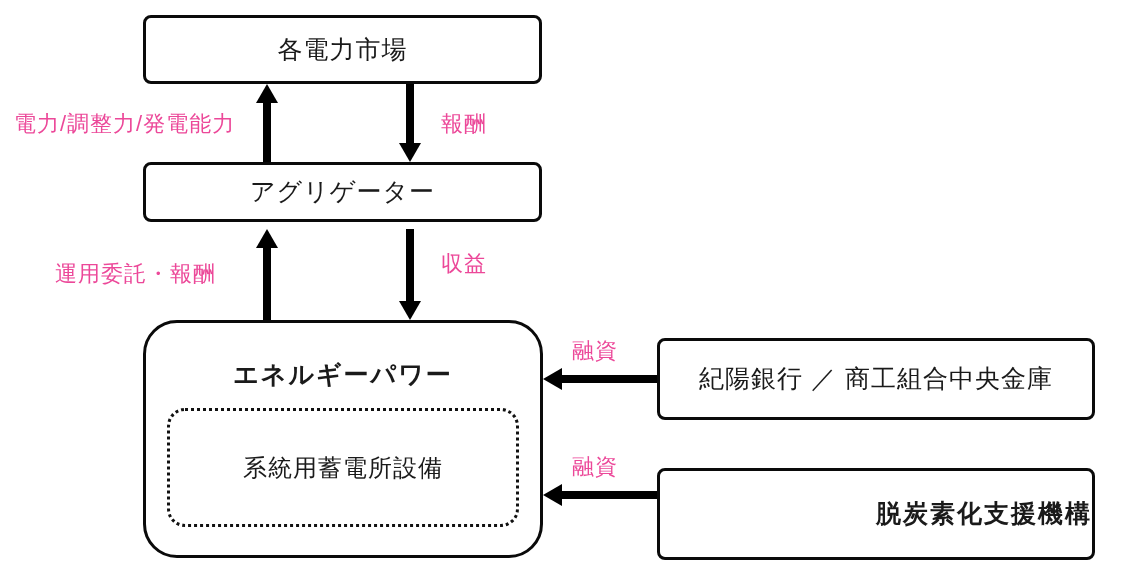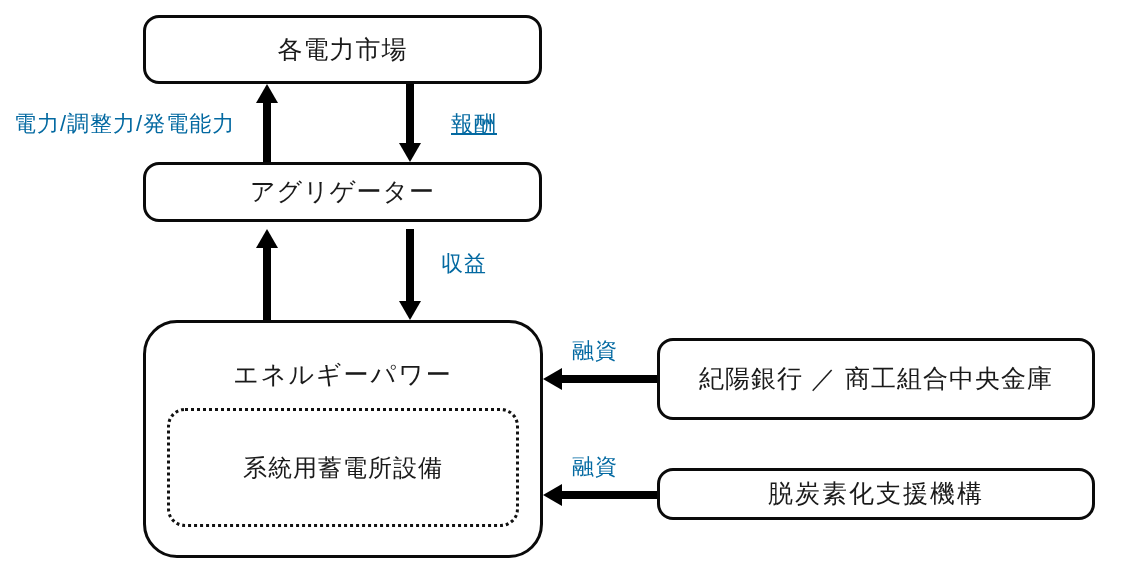--- a/index.html
+++ b/index.html
@@ -15,40 +15,40 @@
     position: relative;
     width: 1128px;
     height: 577px;
     background: #ffffff;
     overflow: hidden;
   }
   .box {
     position: absolute;
     box-sizing: border-box;
     border: 3px solid #0a0a0a;
-    border-radius: 16px;
+    border-radius: 8px;
     background: #ffffff;
     display: flex;
     align-items: center;
     justify-content: center;
     text-align: center;
     color: #1a1a1a;
   }
   .box.tall {
     align-items: flex-start;
     justify-content: center;
   }
   .box-label {
     font-size: 25px;
     letter-spacing: 1px;
     line-height: 1.25;
     white-space: nowrap;
   }
   .box-label.bold {
-    font-weight: normal;
+    font-weight: bold;
     letter-spacing: 2px;
   }
   .inner-box {
     position: absolute;
     box-sizing: border-box;
     border: 3px dotted #111111;
     border-radius: 18px;
     background: #ffffff;
     display: flex;
     flex-direction: column;
@@ -60,21 +60,21 @@
     letter-spacing: 1px;
     line-height: 1.3;
     white-space: nowrap;
     color: #1a1a1a;
   }
   .edge-label {
     position: absolute;
     font-size: 22px;
     letter-spacing: 1px;
     white-space: nowrap;
-    color: #0369a1;
+    color: #ec4899;
   }
   
   .arrow-v {
     position: absolute;
     width: 0;
   }
   .arrow-v .shaft {
     position: absolute;
     left: 0;
     width: 8px;
@@ -133,56 +133,57 @@
   <div class="arrow-v up" style="left:267px; top:84px; height:78px;">
     <div class="shaft" style="top:17px; height:61px;"></div>
     <div class="head"></div>
   </div>
   <div class="arrow-v down" style="left:410px; top:84px; height:78px;">
     <div class="shaft" style="top:0; height:61px;"></div>
     <div class="head"></div>
   </div>
 
   <div class="edge-label" style="left:14px; top:109px;">電力/調整力/発電能力</div>
-  <div class="edge-label" style="left:451px; top:109px;text-decoration:underline;">報酬</div>
+  <div class="edge-label" style="left:441px; top:109px;">報酬</div>
 
   <div class="box" style="left:143px; top:162px; width:399px; height:60px;">
     <span class="box-label">アグリゲーター</span>
   </div>
 
   <div class="arrow-v up" style="left:267px; top:229px; height:91px;">
     <div class="shaft" style="top:17px; height:74px;"></div>
     <div class="head"></div>
   </div>
   <div class="arrow-v down" style="left:410px; top:229px; height:91px;">
     <div class="shaft" style="top:0; height:74px;"></div>
     <div class="head"></div>
   </div>
 
+  <div class="edge-label" style="left:55px; top:259px;">運用委託・報酬</div>
   <div class="edge-label" style="left:441px; top:249px;">収益</div>
 
   <div class="box tall" style="left:143px; top:320px; width:400px; height:238px; border-radius:34px;">
     <span class="box-label bold" style="margin-top:36px;">エネルギーパワー</span>
   </div>
 
   <div class="inner-box" style="left:167px; top:408px; width:352px; height:119px;">
     <div class="inner-line">系統用蓄電所設備</div>
   </div>
 
   <div class="box" style="left:657px; top:338px; width:438px; height:82px;">
     <span class="box-label">紀陽銀行 ／ 商工組合中央金庫</span>
   </div>
 
   <div class="arrow-h left" style="left:543px; top:379px; width:114px;">
     <div class="shaft" style="left:17px; width:97px;"></div>
     <div class="head"></div>
   </div>
   <div class="edge-label" style="left:572px; top:336px;">融資</div>
 
-  <div class="box" style="left:657px; top:468px; width:438px; height:52px;">
+  <div class="box" style="left:657px; top:468px; width:438px; height:92px;justify-content:flex-end;">
     <span class="box-label bold">脱炭素化支援機構</span>
   </div>
 
   <div class="arrow-h left" style="left:543px; top:495px; width:114px;">
     <div class="shaft" style="left:17px; width:97px;"></div>
     <div class="head"></div>
   </div>
   <div class="edge-label" style="left:572px; top:452px;">融資</div>
 
 </div>

